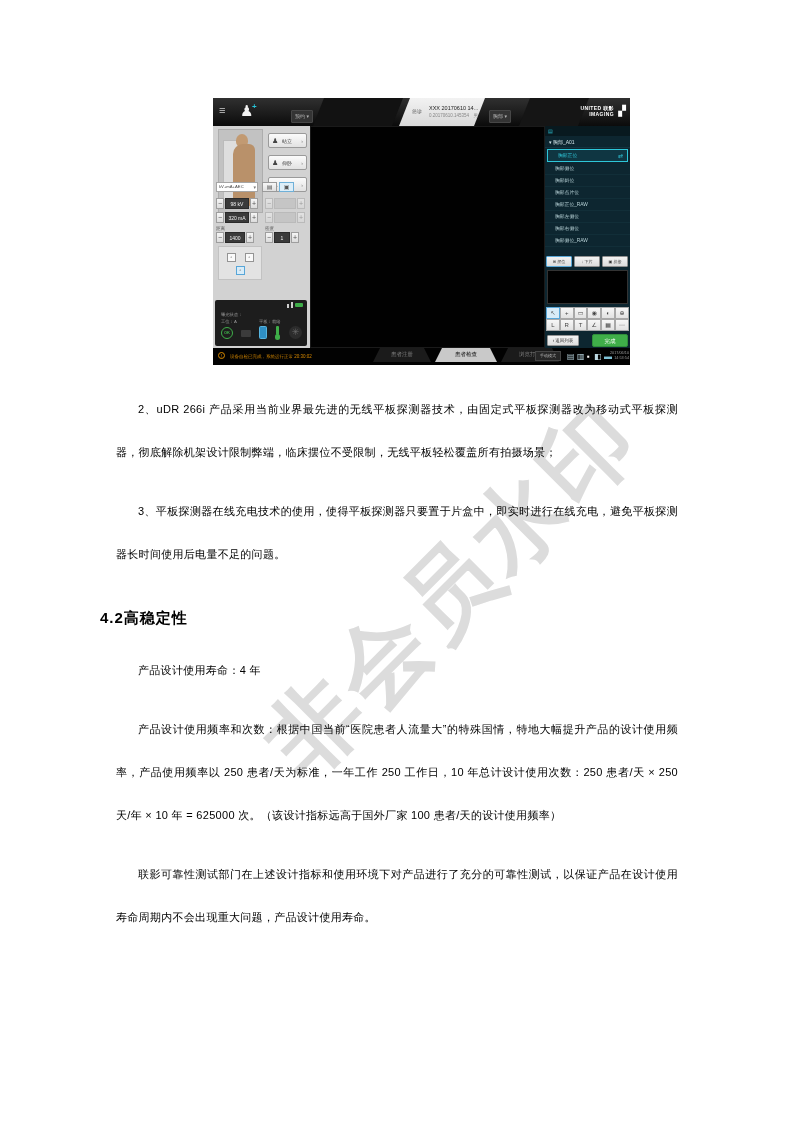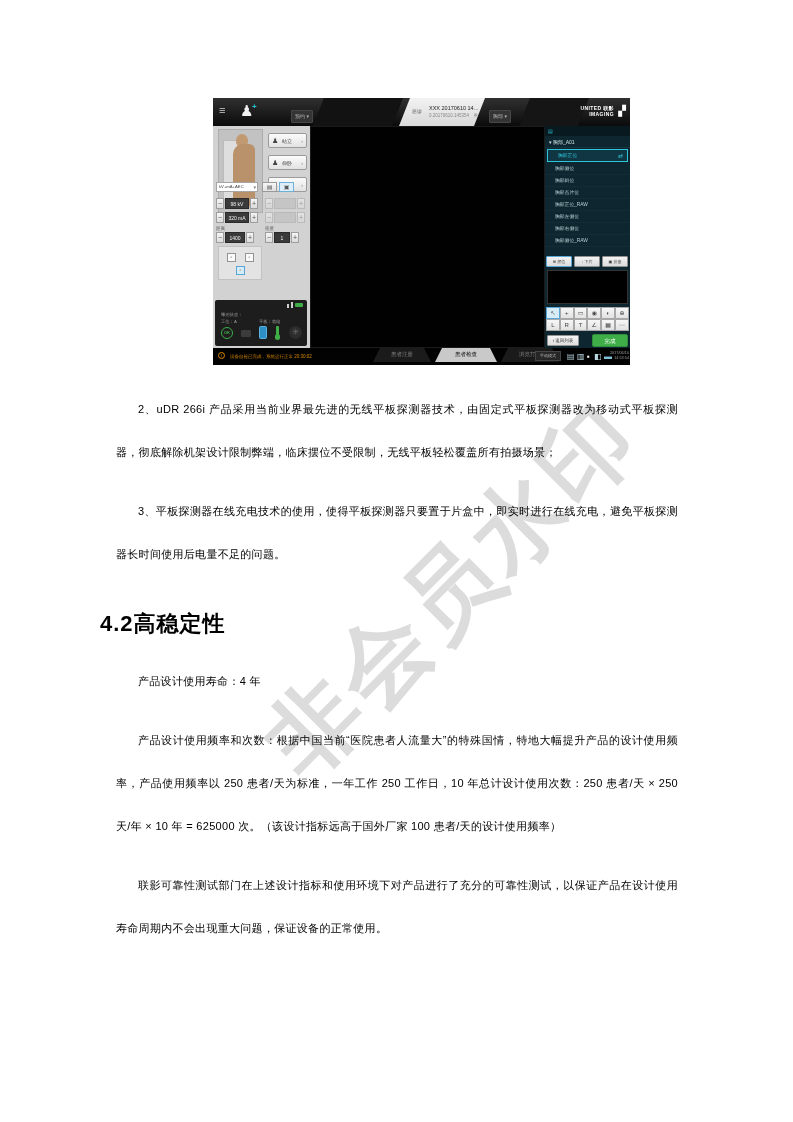--- a/index.html
+++ b/index.html
@@ -8,21 +8,21 @@
 
   
   .watermark{position:absolute;left:212px;top:528px;font-size:92px;letter-spacing:4px;
              color:#dcdcdc;white-space:nowrap;transform:rotate(-45deg);transform-origin:center;
              z-index:0;font-weight:bold;}
 
   
   .doc{position:absolute;left:100px;top:372px;width:594px;z-index:1;}
   .doc p{margin:16px;font-size:11px;line-height:43px;text-align:justify;text-indent:2em;
          letter-spacing:.3px;}
-  .doc h2{font-size:22px;font-weight:bold;margin:33px 0 21px 0;letter-spacing:1px;}
+  .doc h2{font-size:15px;font-weight:bold;margin:33px 0 21px 0;letter-spacing:1px;}
 
   
   .shot{position:absolute;left:213px;top:98px;width:417px;height:267px;background:#000;z-index:2;
         font-family:"Liberation Sans","DejaVu Sans",sans-serif;}
   .shot *{box-sizing:border-box;}
 
   .topbar{position:absolute;left:0;top:0;width:417px;height:28px;
           background:linear-gradient(#303030,#0b0b0b);}
   .tb-menu{position:absolute;left:6px;top:7px;color:#cfcfcf;font-size:11px;line-height:11px;}
   .tb-person{position:absolute;left:27px;top:4px;color:#f2f2f2;font-size:15px;line-height:18px;}
@@ -304,16 +304,16 @@
       </div>
     </div>
   </div>
 
   <div class="doc">
     <p>2、uDR 266i 产品采用当前业界最先进的无线平板探测器技术，由固定式平板探测器改为移动式平板探测器，彻底解除机架设计限制弊端，临床摆位不受限制，无线平板轻松覆盖所有拍摄场景；</p>
     <p>3、平板探测器在线充电技术的使用，使得平板探测器只要置于片盒中，即实时进行在线充电，避免平板探测器长时间使用后电量不足的问题。</p>
     <h2>4.2高稳定性</h2>
     <p>产品设计使用寿命：4 年</p>
     <p>产品设计使用频率和次数：根据中国当前“医院患者人流量大”的特殊国情，特地大幅提升产品的设计使用频率，产品使用频率以 250 患者/天为标准，一年工作 250 工作日，10 年总计设计使用次数：250 患者/天 × 250 天/年 × 10 年 = 625000 次。（该设计指标远高于国外厂家 100 患者/天的设计使用频率）</p>
-    <p>联影可靠性测试部门在上述设计指标和使用环境下对产品进行了充分的可靠性测试，以保证产品在设计使用寿命周期内不会出现重大问题，保证设备的正常使用。</p>
+    <p>联影可靠性测试部门在上述设计指标和使用环境下对产品进行了充分的可靠性测试，以保证产品在设计使用寿命周期内不会出现重大问题，产品设计使用寿命。</p>
   </div>
 
 </div>
 
 </body></html>

